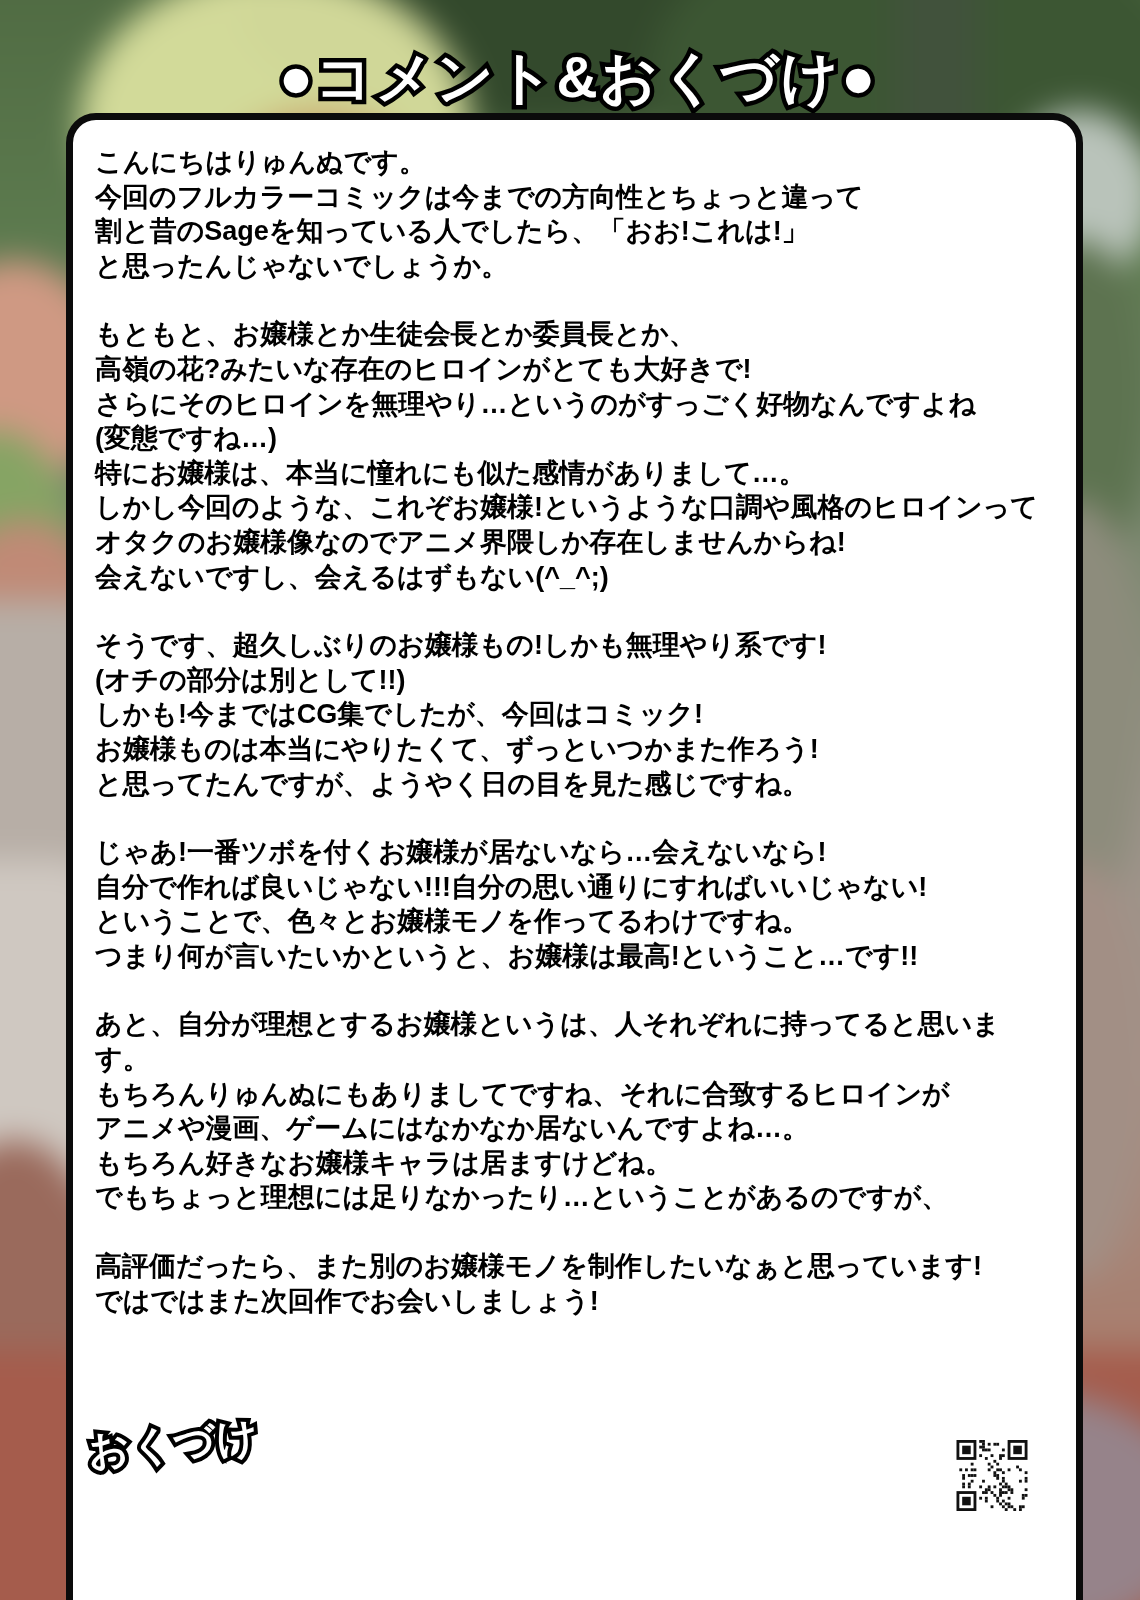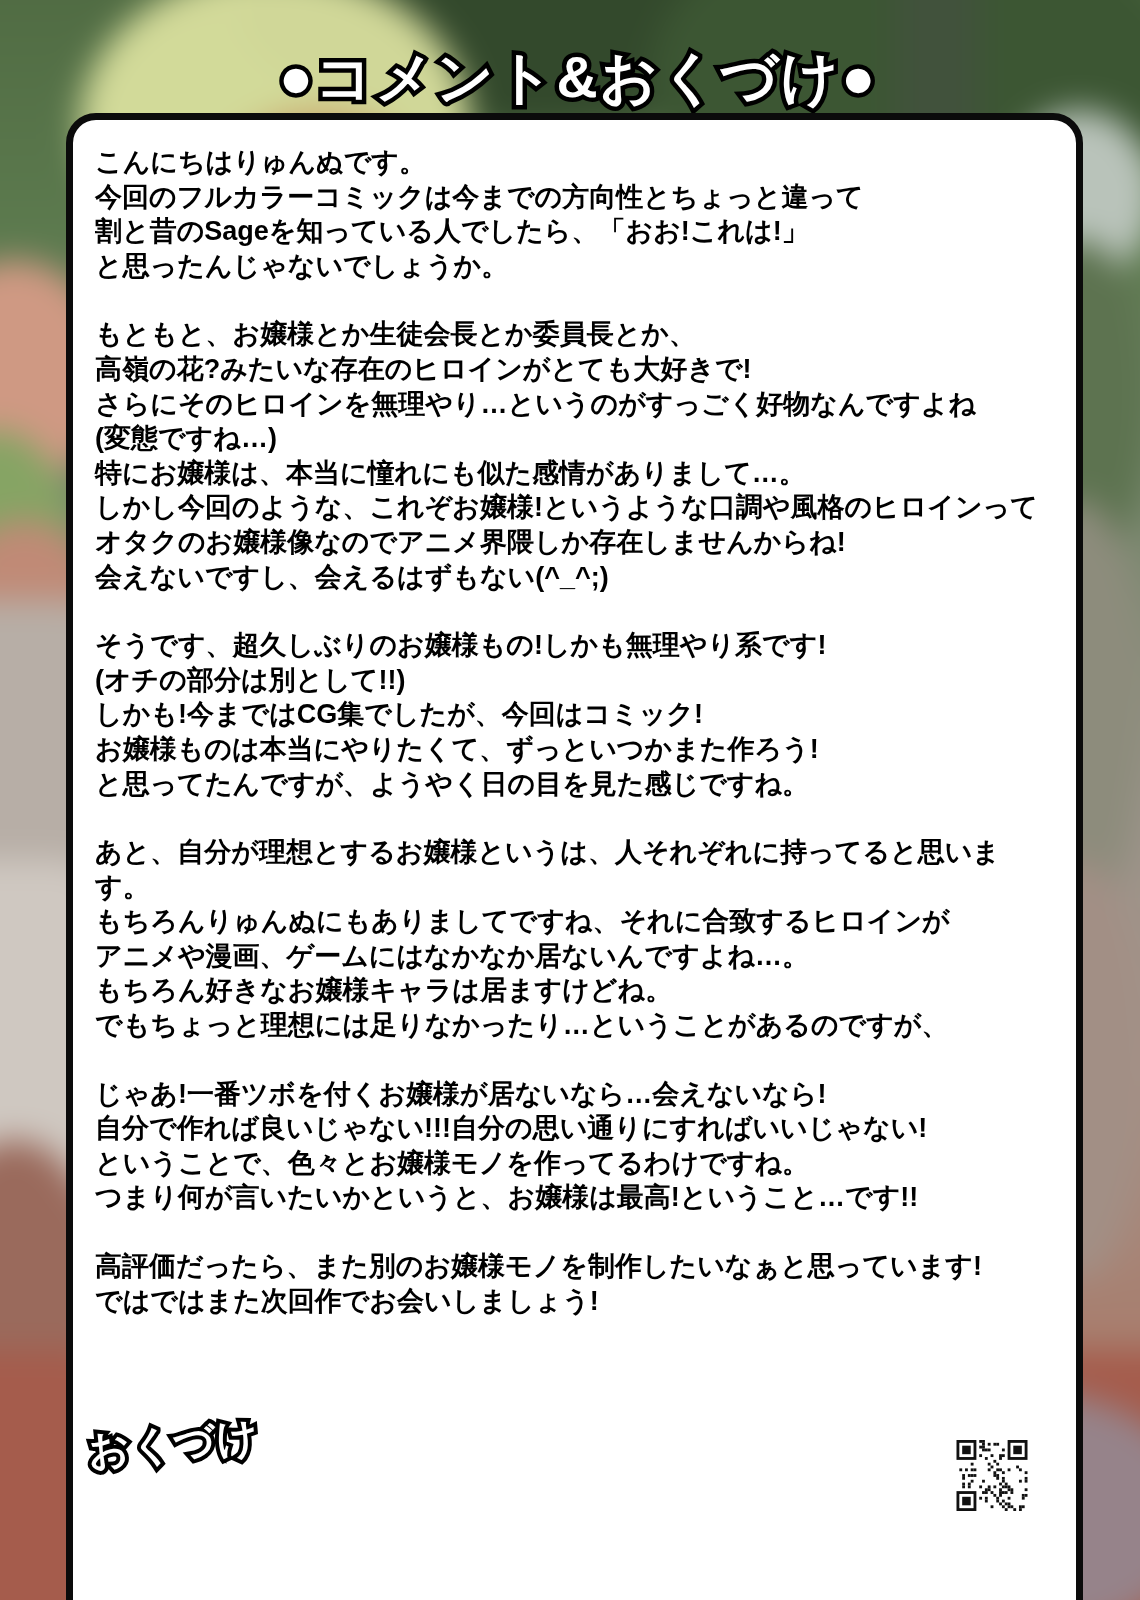--- a/index.html
+++ b/index.html
@@ -104,29 +104,29 @@
 (変態ですね…)
 特にお嬢様は、本当に憧れにも似た感情がありまして…。
 しかし今回のような、これぞお嬢様!というような口調や風格のヒロインって
 オタクのお嬢様像なのでアニメ界隈しか存在しませんからね!
 会えないですし、会えるはずもない(^_^;)</p>
     <p>そうです、超久しぶりのお嬢様もの!しかも無理やり系です!
 (オチの部分は別として!!)
 しかも!今まではCG集でしたが、今回はコミック!
 お嬢様ものは本当にやりたくて、ずっといつかまた作ろう!
 と思ってたんですが、ようやく日の目を見た感じですね。</p>
+    <p>じゃあ!一番ツボを付くお嬢様が居ないなら…会えないなら!
+自分で作れば良いじゃない!!!自分の思い通りにすればいいじゃない!
+ということで、色々とお嬢様モノを作ってるわけですね。
+つまり何が言いたいかというと、お嬢様は最高!ということ…です!!</p>
     <p>あと、自分が理想とするお嬢様というは、人それぞれに持ってると思います。
 もちろんりゅんぬにもありましてですね、それに合致するヒロインが
 アニメや漫画、ゲームにはなかなか居ないんですよね…。
 もちろん好きなお嬢様キャラは居ますけどね。
 でもちょっと理想には足りなかったり…ということがあるのですが、</p>
-    <p>じゃあ!一番ツボを付くお嬢様が居ないなら…会えないなら!
-自分で作れば良いじゃない!!!自分の思い通りにすればいいじゃない!
-ということで、色々とお嬢様モノを作ってるわけですね。
-つまり何が言いたいかというと、お嬢様は最高!ということ…です!!</p>
     <p>高評価だったら、また別のお嬢様モノを制作したいなぁと思っています!
 ではではまた次回作でお会いしましょう!</p>
   </div>
 
   <div class="okuzuke">おくづけ</div>
 
 
   <div class="qr">
     <svg id="qr-svg" viewBox="0 0 25 25">
         <rect x="8" y="0" width="1" height="1" fill="#111"></rect>

